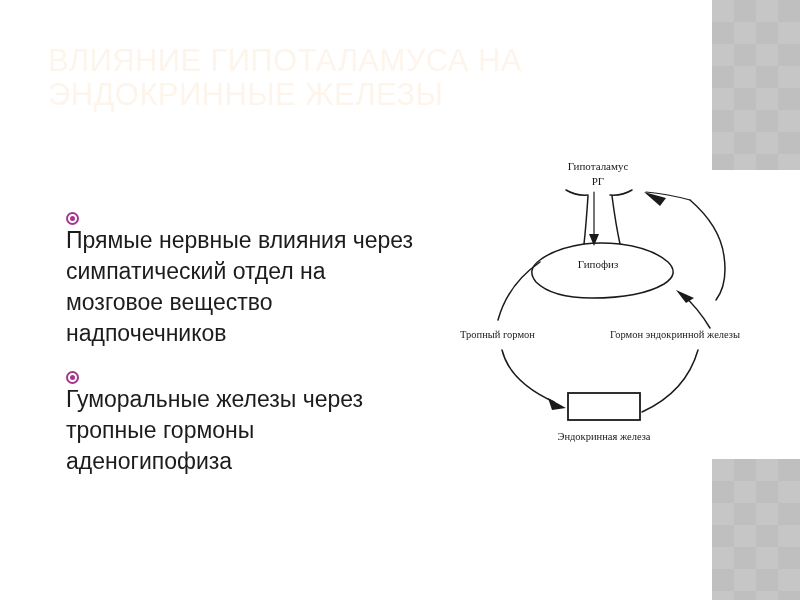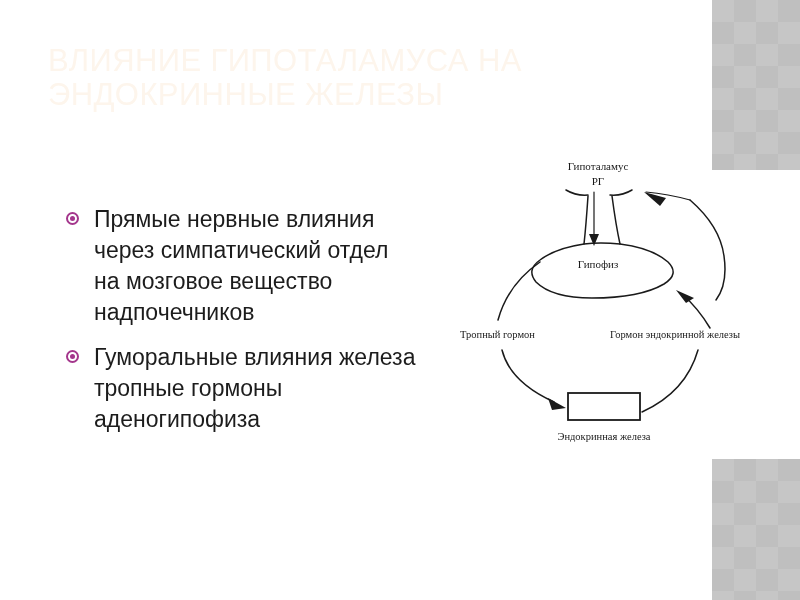--- a/index.html
+++ b/index.html
@@ -51,20 +51,21 @@
   #bullets {
     position: absolute;
     left: 66px;
     top: 204px;
     width: 350px;
   }
   .bullet-row {
     display: flex;
     align-items: flex-start;
     margin-bottom: 14px;
+    flex-direction: column;
   }
   .bullet-marker {
     flex: 0 0 auto;
     width: 13px;
     height: 13px;
     margin-top: 8px;
     margin-right: 15px;
     border-radius: 50%;
     border: 2px solid #a4368c;
     box-sizing: border-box;
@@ -141,21 +142,21 @@
 
   <div id="bullets">
 
     <div class="bullet-row">
       <span class="bullet-marker"></span>
       <span class="bullet-text">Прямые нервные влияния через симпатический отдел на мозговое вещество надпочечников</span>
     </div>
 
     <div class="bullet-row">
       <span class="bullet-marker"></span>
-      <span class="bullet-text">Гуморальные влияния железа тропные гормоны аденогипофиза</span>
+      <span class="bullet-text">Гуморальные железы через тропные гормоны аденогипофиза</span>
     </div>
 
   </div>
 
   <div id="diagram">
     <svg width="312" height="310" viewBox="0 0 312 310" xmlns="http://www.w3.org/2000/svg">
 
       <text class="dg-label" x="150" y="20" text-anchor="middle">Гипоталамус</text>
       <text class="dg-label" x="150" y="35" text-anchor="middle">РГ</text>
 

